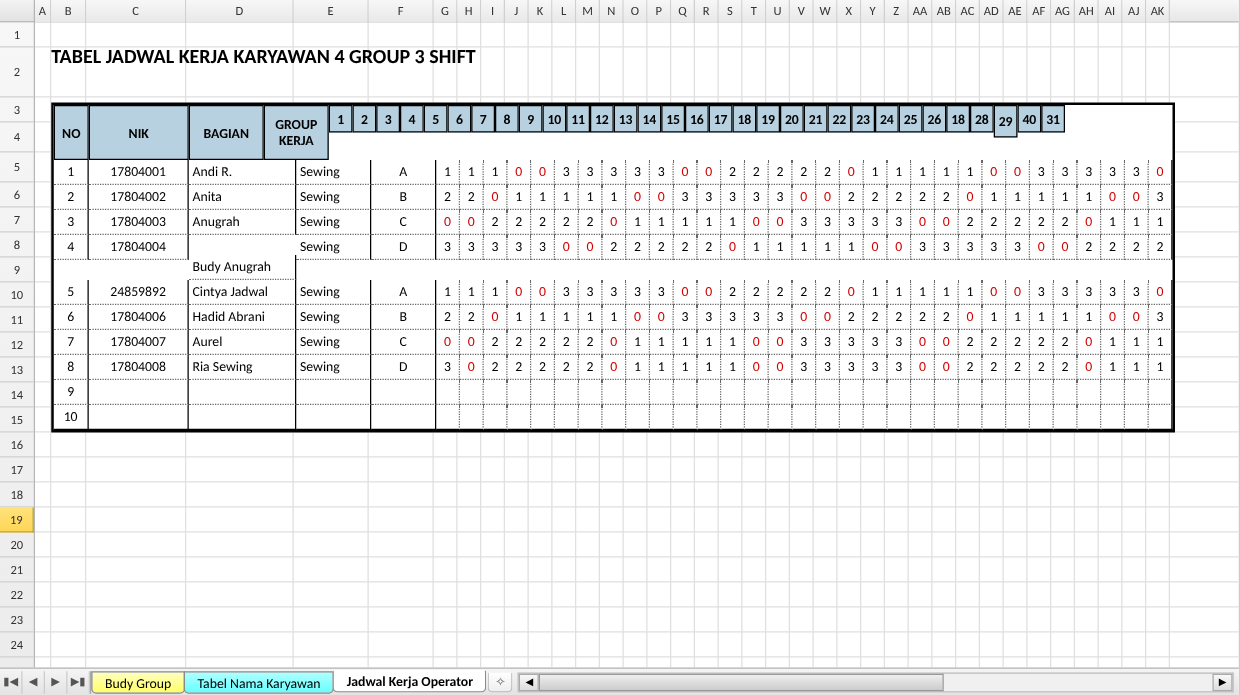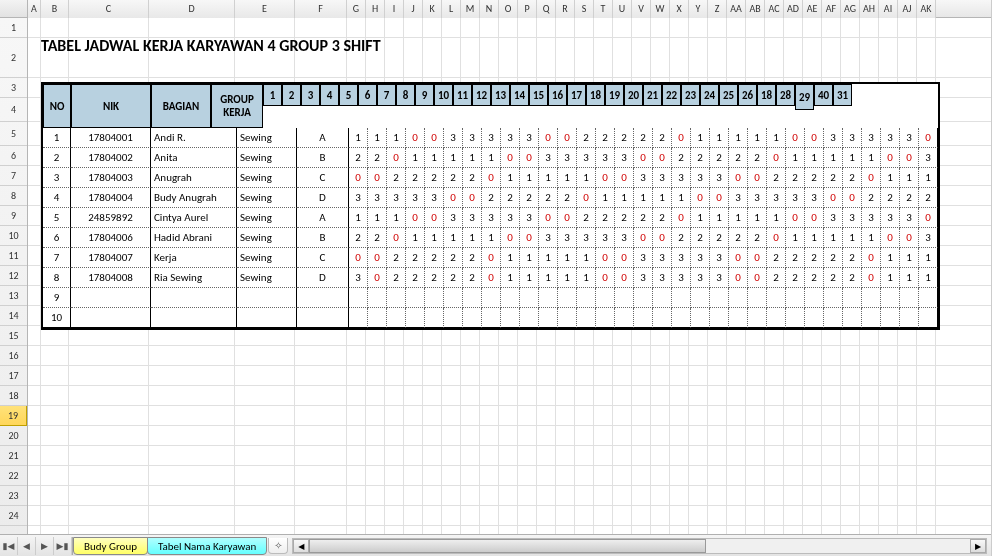--- a/index.html
+++ b/index.html
@@ -478,21 +478,21 @@
               <div class="dt-td" style="width: 19px;">2</div>
               <div class="dt-td" style="width: 19px;">2</div>
               <div class="dt-td red" style="width: 19px;">0</div>
               <div class="dt-td" style="width: 19px;">1</div>
               <div class="dt-td" style="width: 19px;">1</div>
               <div class="dt-td b-right" style="width: 19px;">1</div>
             </div>
             <div class="dt-row">
               <div class="dt-td b-right" style="width: 28px;">4</div>
               <div class="dt-td b-right" style="width: 80px;">17804004</div>
-              <div class="dt-td left b-right" style="width: 86px;">Budy Anugrah</div>
+              <div class="dt-td left b-right" style="width: 86px; margin-top: 16px;">Budy Anugrah</div>
               <div class="dt-td left b-right" style="width: 60px;">Sewing</div>
               <div class="dt-td b-right" style="width: 52px;">D</div>
               <div class="dt-td" style="width: 19px;">3</div>
               <div class="dt-td" style="width: 19px;">3</div>
               <div class="dt-td" style="width: 19px;">3</div>
               <div class="dt-td" style="width: 19px;">3</div>
               <div class="dt-td" style="width: 19px;">3</div>
               <div class="dt-td red" style="width: 19px;">0</div>
               <div class="dt-td red" style="width: 19px;">0</div>
               <div class="dt-td" style="width: 19px;">2</div>
@@ -516,21 +516,21 @@
               <div class="dt-td red" style="width: 19px;">0</div>
               <div class="dt-td red" style="width: 19px;">0</div>
               <div class="dt-td" style="width: 19px;">2</div>
               <div class="dt-td" style="width: 19px;">2</div>
               <div class="dt-td" style="width: 19px;">2</div>
               <div class="dt-td b-right" style="width: 19px;">2</div>
             </div>
             <div class="dt-row">
               <div class="dt-td b-right" style="width: 28px;">5</div>
               <div class="dt-td b-right" style="width: 80px;">24859892</div>
-              <div class="dt-td left b-right" style="width: 86px;">Cintya Aurel</div>
+              <div class="dt-td left b-right" style="width: 86px;">Cintya Jadwal</div>
               <div class="dt-td left b-right" style="width: 60px;">Sewing</div>
               <div class="dt-td b-right" style="width: 52px;">A</div>
               <div class="dt-td" style="width: 19px;">1</div>
               <div class="dt-td" style="width: 19px;">1</div>
               <div class="dt-td" style="width: 19px;">1</div>
               <div class="dt-td red" style="width: 19px;">0</div>
               <div class="dt-td red" style="width: 19px;">0</div>
               <div class="dt-td" style="width: 19px;">3</div>
               <div class="dt-td" style="width: 19px;">3</div>
               <div class="dt-td" style="width: 19px;">3</div>
@@ -592,21 +592,21 @@
               <div class="dt-td" style="width: 19px;">1</div>
               <div class="dt-td" style="width: 19px;">1</div>
               <div class="dt-td" style="width: 19px;">1</div>
               <div class="dt-td red" style="width: 19px;">0</div>
               <div class="dt-td red" style="width: 19px;">0</div>
               <div class="dt-td b-right" style="width: 19px;">3</div>
             </div>
             <div class="dt-row">
               <div class="dt-td b-right" style="width: 28px;">7</div>
               <div class="dt-td b-right" style="width: 80px;">17804007</div>
-              <div class="dt-td left b-right" style="width: 86px;">Kerja</div>
+              <div class="dt-td left b-right" style="width: 86px;">Aurel</div>
               <div class="dt-td left b-right" style="width: 60px;">Sewing</div>
               <div class="dt-td b-right" style="width: 52px;">C</div>
               <div class="dt-td red" style="width: 19px;">0</div>
               <div class="dt-td red" style="width: 19px;">0</div>
               <div class="dt-td" style="width: 19px;">2</div>
               <div class="dt-td" style="width: 19px;">2</div>
               <div class="dt-td" style="width: 19px;">2</div>
               <div class="dt-td" style="width: 19px;">2</div>
               <div class="dt-td" style="width: 19px;">2</div>
               <div class="dt-td red" style="width: 19px;">0</div>
@@ -754,20 +754,21 @@
   </div>
 
   <div class="nav-bar">
     <div class="nav-btn">▮◀</div>
     <div class="nav-btn">◀</div>
     <div class="nav-btn">▶</div>
     <div class="nav-btn">▶▮</div>
     <div class="nav-sep"></div>
     <div class="tab yellow">Budy Group</div>
     <div class="tab cyan">Tabel Nama Karyawan</div>
+    <div class="tab active">Jadwal Kerja Operator</div>
     <div class="tab-add">
       <span>✧</span>
     </div>
     <div class="h-scroll">
       <div class="h-scroll-btn">◀</div>
       <div class="h-scroll-track">
           <div class="h-scroll-thumb"></div>
         </div>
       <div class="h-scroll-btn">▶</div>
     </div>

